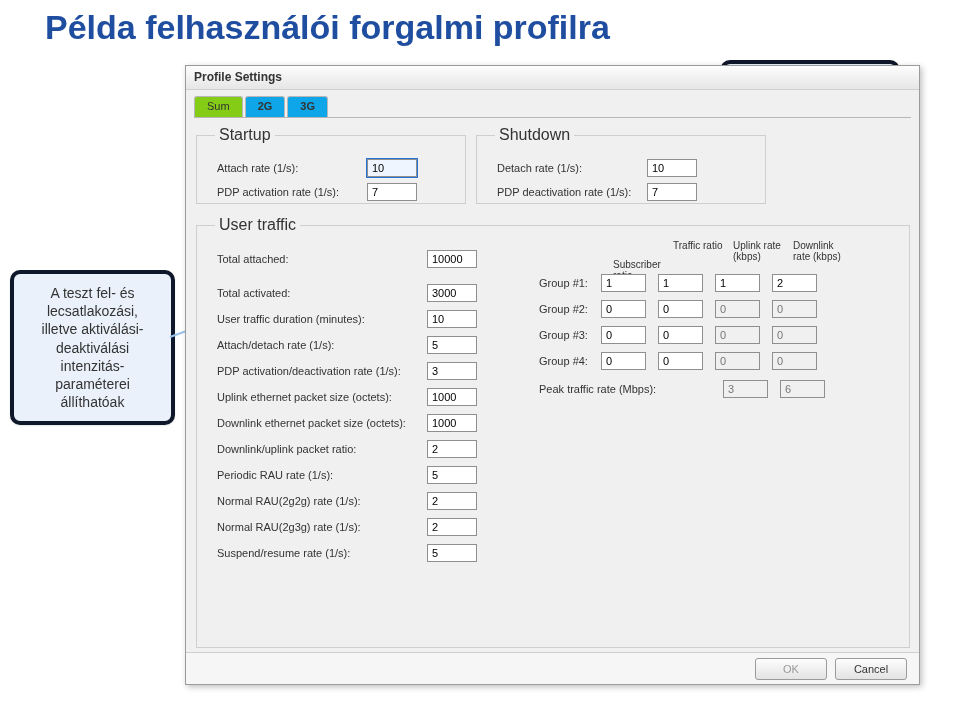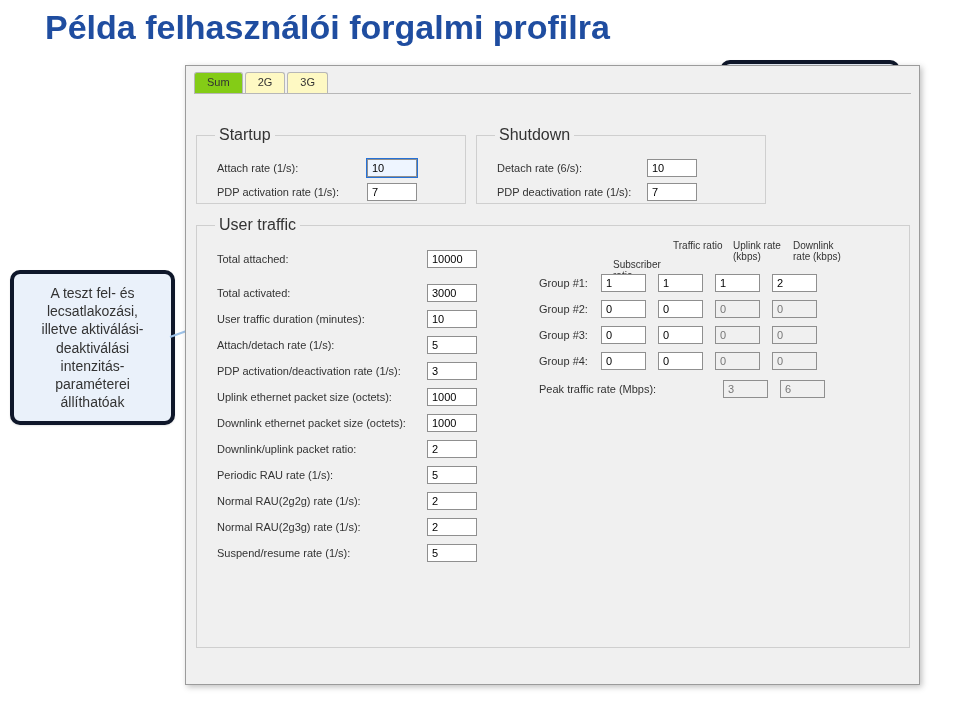--- a/index.html
+++ b/index.html
@@ -23,22 +23,22 @@
 
   .dialog {
     position: absolute; left: 185px; top: 65px; width: 735px; height: 620px;
     background: #f0f0f0; border: 1px solid #9b9b9b;
     box-shadow: 2px 2px 6px rgba(0,0,0,0.25);
   }
   .dialog-title { height: 24px; background: linear-gradient(#fdfdfd,#e6e6e6); border-bottom: 1px solid #cfcfcf;
                   font-size: 12px; padding: 4px 8px; font-weight: 600; color: #333; }
 
   .tabs { margin: 6px 8px 0 8px; height: 22px; border-bottom: 1px solid #b7b7b7; display: flex; gap: 2px; }
-  .tab  { font-size: 11px; padding: 3px 12px 0 12px; background: #fef9c3; border: 1px solid #b7b7b7;
-          border-bottom: none; border-radius: 3px 3px 0 0; color: #333; cursor: default; }
+  .tab  { font-size: 11px; padding: 3px 12px 0 12px; background: #0ea5e9; border: 1px solid #b7b7b7;
+          border-bottom: none; border-radius: 3px 3px 0 0; color: #333; cursor: default; font-weight: bold; }
   .tab.active { background: #84cc16; font-weight: 400; }
 
   .groupbox { position: absolute; border: 1px solid #cfcfcf; margin: 0; }
   .groupbox > legend { font-size: 16px; color: #333; padding: 0 4px; margin-left: 6px; }
 
   .gb-startup  { left: 10px;  top: 60px;  width: 270px; height: 78px; }
   .gb-shutdown { left: 290px; top: 60px;  width: 290px; height: 78px; }
   .gb-traffic  { left: 10px;  top: 150px; width: 714px; height: 432px; }
 
   .row { display: flex; align-items: center; height: 24px; font-size: 11px; color: #333; }
@@ -79,20 +79,21 @@
 <div class="slide-title">Példa felhasználói forgalmi profilra</div>
 
 <div class="callout callout-top">A felhasználói aktivitás-profilok csoportokba rendezhetők</div>
 <div class="callout callout-left">A teszt fel- és lecsatlakozási, illetve aktiválási-deaktiválási intenzitás-paraméterei állíthatóak</div>
 <div class="callout callout-bot">Az előfizetői aktivitási paraméterek részletesen konfigurálhatók</div>
 <div class="pointer pointer1"></div>
 <div class="pointer pointer2"></div>
 <div class="pointer pointer3"></div>
 
 <div class="dialog">
+  <div class="dialog-title">Profile Settings</div>
 
   <div class="tabs">
     <div class="tab active">Sum</div>
     <div class="tab">2G</div>
     <div class="tab">3G</div>
   </div>
 
   <fieldset class="groupbox gb-startup">
     <legend>Startup</legend>
     <div class="startup-rows">
@@ -104,21 +105,21 @@
         <label>PDP activation rate (1/s):</label>
         <input class="inp" value="7" style="">
       </div>
     </div>
   </fieldset>
 
   <fieldset class="groupbox gb-shutdown">
     <legend>Shutdown</legend>
     <div class="shutdown-rows">
       <div class="row">
-        <label>Detach rate (6/s):</label>
+        <label>Detach rate (1/s):</label>
         <input class="inp" value="10" style="">
       </div>
       <div class="row">
         <label>PDP deactivation rate (1/s):</label>
         <input class="inp" value="7" style="">
       </div>
     </div>
   </fieldset>
 
   <fieldset class="groupbox gb-traffic">
@@ -226,13 +227,17 @@
         <div class="row" style="margin-top:2px">
           <span style="width:180px">Peak traffic rate (Mbps):</span>
           <input class="inp g-input" readonly="" style="margin-left: 4px;" value="3">
           <input class="inp g-input" readonly="" style="margin-left: 12px;" value="6">
         </div>
       </div>
 
     </div>
   </fieldset>
 
+  <div class="bottom-bar">
+    <button class="btn" disabled="">OK</button>
+    <button class="btn">Cancel</button>
+  </div>
 </div>
 
 </body></html>

